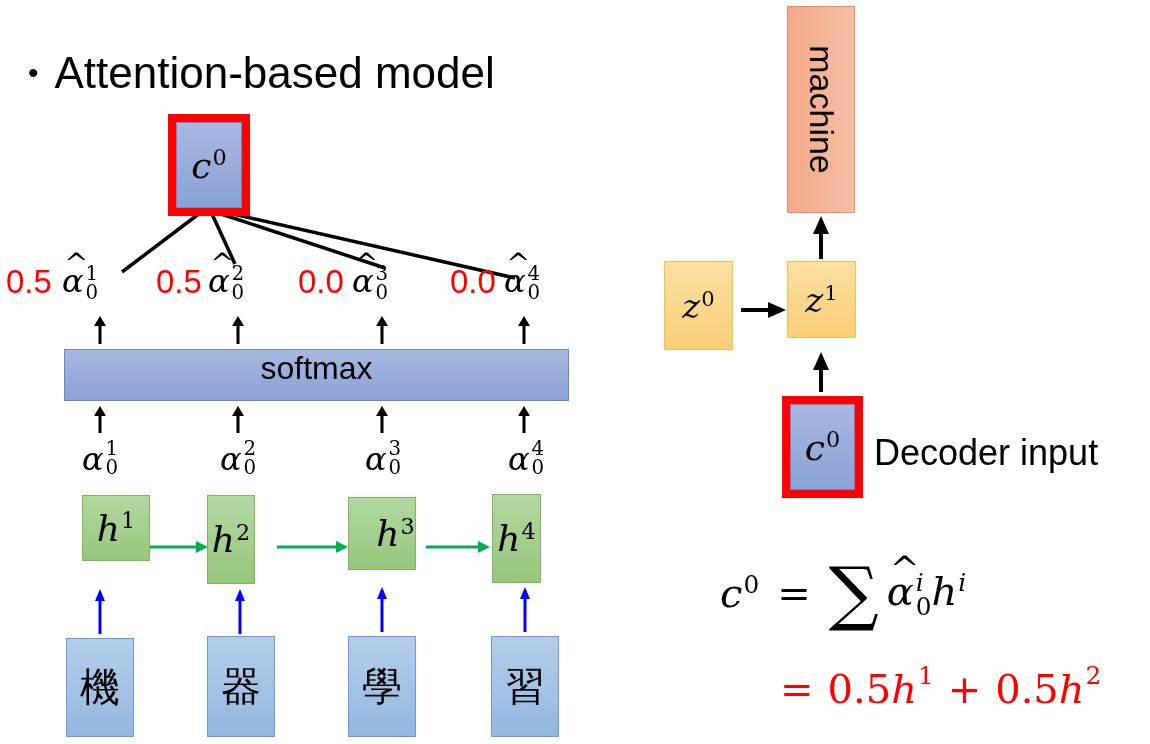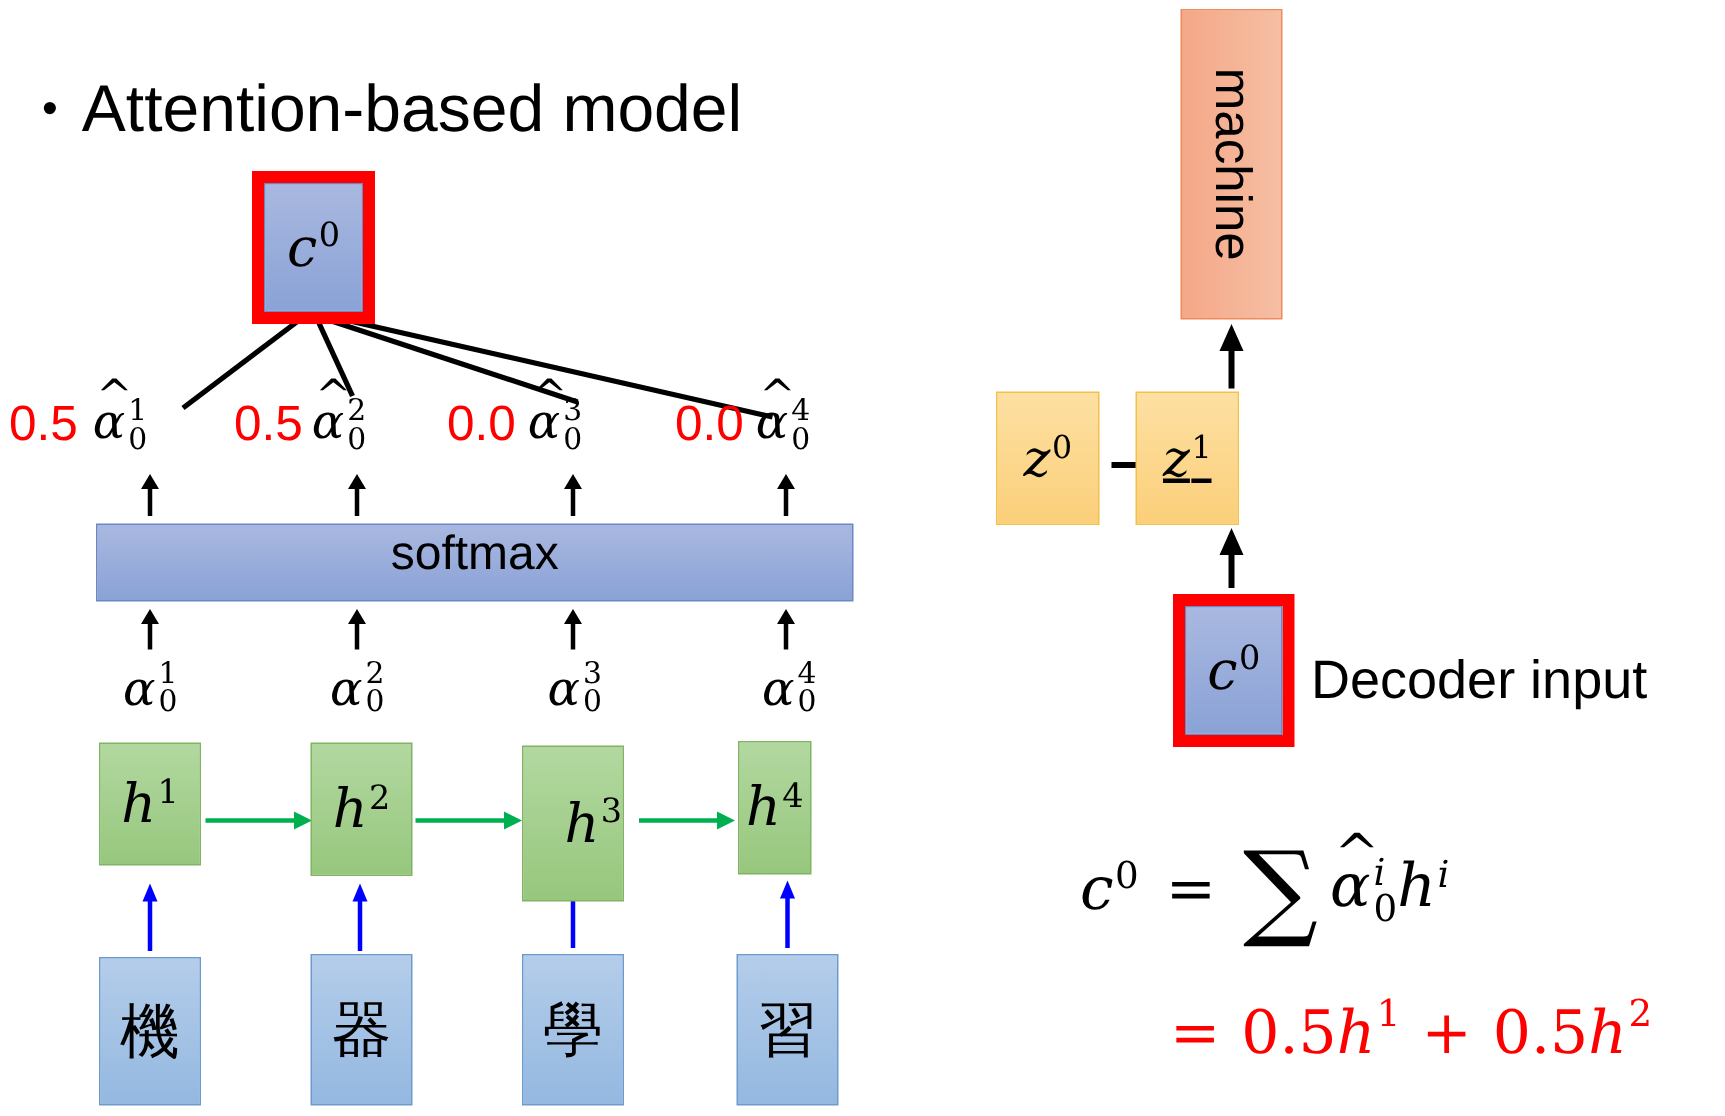--- a/index.html
+++ b/index.html
@@ -164,46 +164,46 @@
     </span>
   </div>
 <div class="abs alpha-label math" style="left:508px;top:440px;">
     <span>α</span>
     <span class="stack">
       <span>4</span>
       <span>0</span>
     </span>
   </div>
 
-<div class="abs green-box" style="left:66px;top:495px;width:68px;height:82px;">
+<div class="abs green-box" style="left:82px;top:495px;width:68px;height:66px;">
     <span class="math"><span>h</span><span class="sup">1</span></span>
   </div>
-<div class="abs green-box" style="left:207px;top:495px;width:68px;height:89px;justify-content:center;">
+<div class="abs green-box" style="left:207px;top:495px;width:48px;height:89px;justify-content:center;">
     <span class="math"><span>h</span><span class="sup">2</span></span>
   </div>
-<div class="abs green-box" style="left:348px;top:497px;width:68px;height:104px;padding-left:27px;">
+<div class="abs green-box" style="left:348px;top:497px;width:68px;height:73px;padding-left:27px;">
     <span class="math"><span>h</span><span class="sup">3</span></span>
   </div>
 <div class="abs green-box" style="left:492px;top:494px;width:49px;height:89px;">
     <span class="math"><span>h</span><span class="sup">4</span></span>
   </div>
 
 <div class="abs char-box" style="left:66px;top:638px;width:68px;height:99px;">機</div>
 <div class="abs char-box" style="left:207px;top:636px;width:68px;height:101px;">器</div>
 <div class="abs char-box" style="left:348px;top:636px;width:68px;height:101px;">學</div>
 <div class="abs char-box" style="left:491px;top:636px;width:68px;height:101px;">習</div>
 
 <div class="abs orange-box" style="left:787px;top:6px;width:68px;height:207px;display:flex;align-items:center;justify-content:center;">
   <span style="font-size:34px;color:#000;transform:rotate(90deg);white-space:nowrap;display:inline-block;">machine</span>
 </div>
 
 <div class="abs yellow-box" style="left:664px;top:261px;width:69px;height:89px;">
     <span class="math"><span>z</span><span class="sup">0</span></span>
   </div>
-<div class="abs yellow-box" style="left:757px;top:261px;width:69px;height:89px;text-decoration:underline;">
+<div class="abs yellow-box" style="left:787px;top:261px;width:69px;height:77px;">
     <span class="math"><span>z</span><span class="sup">1</span></span>
   </div>
 
 <div class="abs red-frame" style="left:782px;top:396px;width:81px;height:102px;">
   <div class="blue-box" style="width:100%;height:100%;display:flex;align-items:center;justify-content:center;">
     <span class="math" style="font-size:36px;"><span>c</span><span class="sup">0</span></span>
   </div>
 </div>
 <div class="abs" style="left:874px;top:432px;font-size:36px;color:#000;">Decoder input</div>
 

